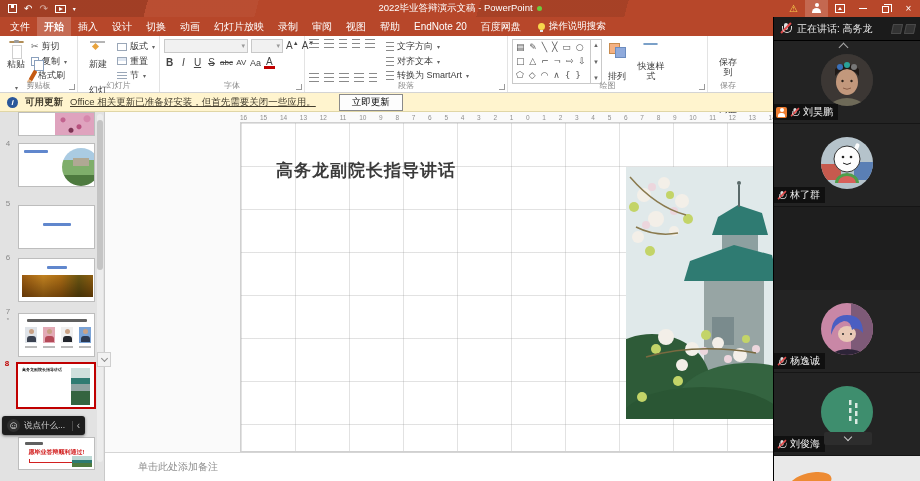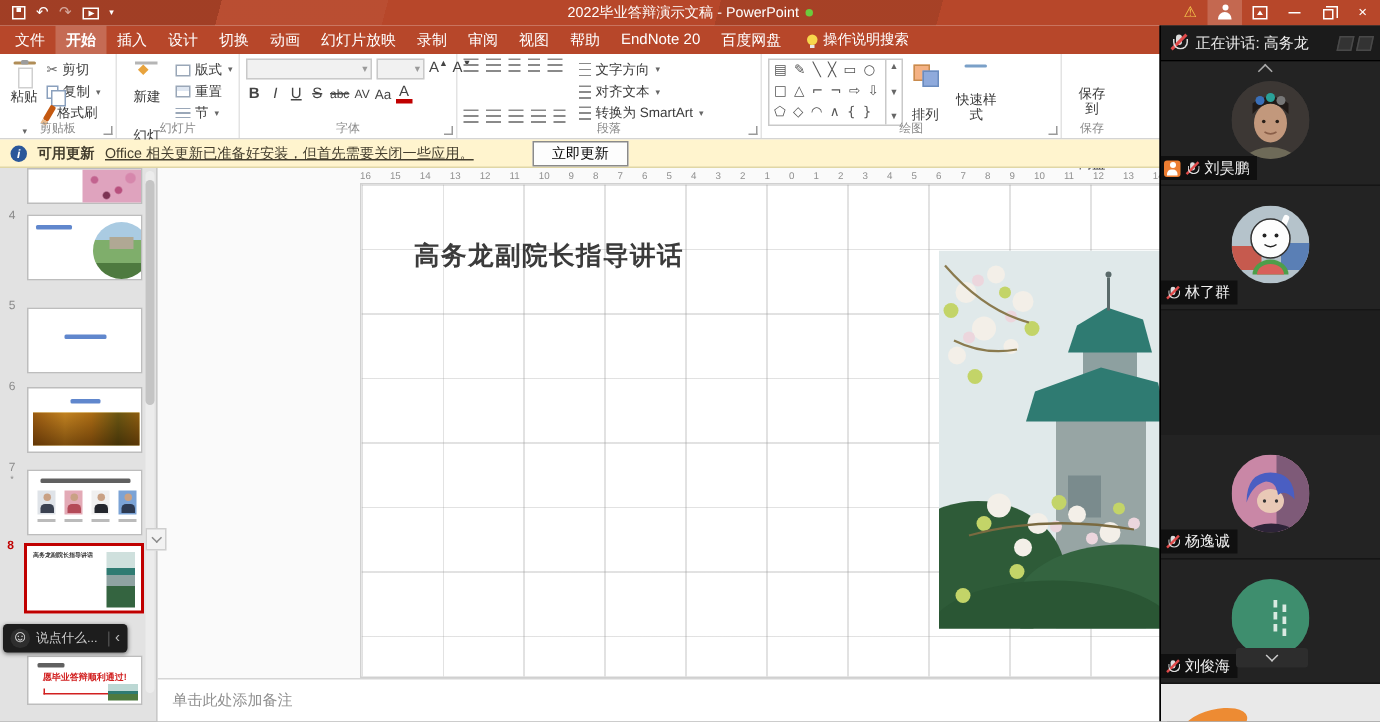--- a/index.html
+++ b/index.html
@@ -98,21 +98,21 @@
 .mag-ic::after{content:"";position:absolute;left:5px;top:5px;width:4px;height:1.5px;background:#4a76b8;transform:rotate(45deg)}
 .repl-ic{font-size:7px;color:#4a76b8;font-weight:bold}
 .selcur-ic{width:0;height:0;border-left:6px solid #777;border-top:3px solid transparent;border-bottom:3px solid transparent}
 .baidu-ic{width:16px;height:16px;border-radius:50%;background:radial-gradient(circle at 40% 35%,#7ab8f0,#2f6fd0)}
 
 
 .notif{position:absolute;left:0;top:93px;width:920px;height:19px;background:var(--notifbg);display:flex;align-items:center;gap:7px;padding-left:7px;font-size:9.5px;color:#443e2e;border-bottom:1px solid #e0d6a6;z-index:3}
 .info-ic{width:11px;height:11px;border-radius:50%;background:#2b579a;color:#fff;font-size:8px;font-weight:bold;font-style:italic;display:flex;align-items:center;justify-content:center;flex-shrink:0}
 .notif .ttl{font-weight:bold}
 .notif .msg{text-decoration:underline}
-.notif button{background:#fdfdfd;border:1px solid #8a8a8a;font-size:9.5px;padding:1px 12px;margin-left:32px;font-family:inherit}
+.notif button{background:#fdfdfd;border:1px solid #8a8a8a;font-size:9.5px;padding:1px 12px;margin-left:16px;font-family:inherit}
 
 
 .thumbpanel{position:absolute;left:0;top:112px;width:105px;height:369px;background:#E2E2E2;border-right:1px solid #c9c9c9;z-index:2}
 .thumb{position:absolute;background:#fff;border:1px solid #bdbdbd;overflow:hidden}
 .thumb.selected{border:2px solid var(--selred)}
 .tnum{position:absolute;font-size:8px;color:#8a8a8a;width:12px;text-align:center;line-height:1.1}
 .tnum.red{color:var(--selred);font-weight:bold}
 .anim-star{display:block;font-size:6px;color:#8a8a8a}
 .tscroll{position:absolute;left:97px;top:2px;width:6px;height:348px;background:#ececec;border-radius:3px}
 .tscroll-thumb{position:absolute;left:0;top:6px;width:6px;height:150px;background:#c4c4c4;border-radius:3px}
@@ -145,21 +145,21 @@
 .chat-tip .col{color:#bbb;font-size:10px;line-height:1}
 
 
 .editor{position:absolute;left:105px;top:112px;width:673px;height:369px;background:#FAFAFA;z-index:1}
 .ruler{position:absolute;left:133px;top:0;width:540px;height:10px;display:flex;justify-content:space-between;align-items:center;font-size:6.5px;color:#8f8f8f;padding:0 2px}
 .slidecanvas{position:absolute;left:135px;top:10px;width:560px;height:330px;background:#fff;border:1px solid #d0d0d0;
   background-image:repeating-linear-gradient(to right,rgba(150,150,150,.28) 0 1px,transparent 1px 54px),
                    repeating-linear-gradient(to bottom,rgba(150,150,150,.28) 0 1px,transparent 1px 43px)}
 .slide-title{position:absolute;left:35px;top:36px;font-size:17px;font-weight:bold;color:#3b3b3b;letter-spacing:1px;white-space:nowrap}
 .slide-img{position:absolute;left:385px;top:44px;width:152px;height:252px}
-.notesbar{position:absolute;left:0;top:340px;width:673px;height:29px;background:#fff;border-top:1px solid #d5d5d5;display:flex;align-items:center;padding-left:10px;font-size:10px;color:#8f8f8f}
+.notesbar{position:absolute;left:0;top:340px;width:673px;height:29px;background:#fff;border-top:1px solid #d5d5d5;display:flex;align-items:center;padding-left:33px;font-size:10px;color:#8f8f8f}
 .scroll-corner{position:absolute;left:97px;top:352px;width:14px;height:15px;background:#f2f2f2;border:1px solid #cfcfcf;display:flex;align-items:center;justify-content:center;z-index:3}
 .caret-down{width:5px;height:5px;border-right:1.3px solid #8a8a8a;border-bottom:1.3px solid #8a8a8a;transform:rotate(45deg);margin-top:-2px}
 
 
 .sidebar{position:absolute;left:773px;top:17px;width:147px;height:464px;background:var(--sidebg);z-index:50;border-left:1px solid #000}
 .sb-header{position:absolute;left:0;top:0;width:147px;height:24px;display:flex;align-items:center;gap:5px;padding:0 6px;background:#1b1b1b;border-bottom:1px solid #000;color:#ececec;font-size:10px;white-space:nowrap}
 .sb-header .hicons{margin-left:auto;display:flex;gap:3px}
 .hic{width:10px;height:10px;background:#3a3a3a;border:1px solid #555;transform:skewX(-12deg);opacity:.8}
 .mic{position:relative;width:12px;height:13px;flex-shrink:0}
 .mic::before{content:"";position:absolute;left:4px;top:1px;width:4px;height:7px;background:#ddd;border-radius:2px}

